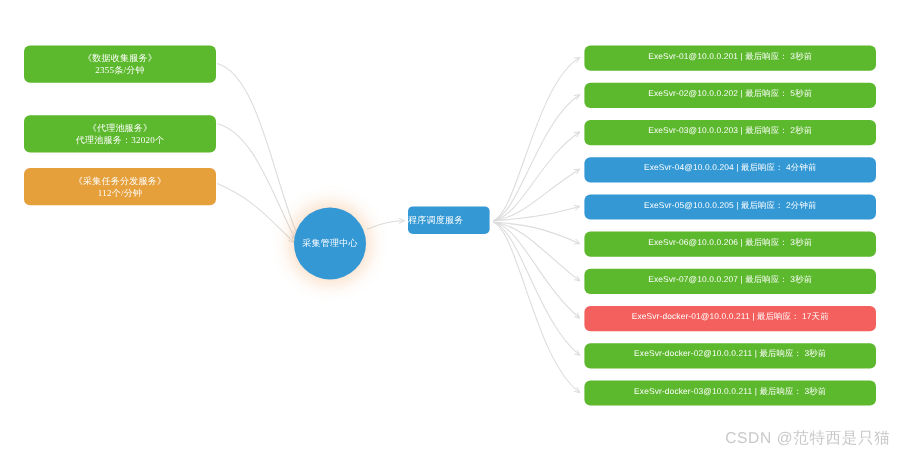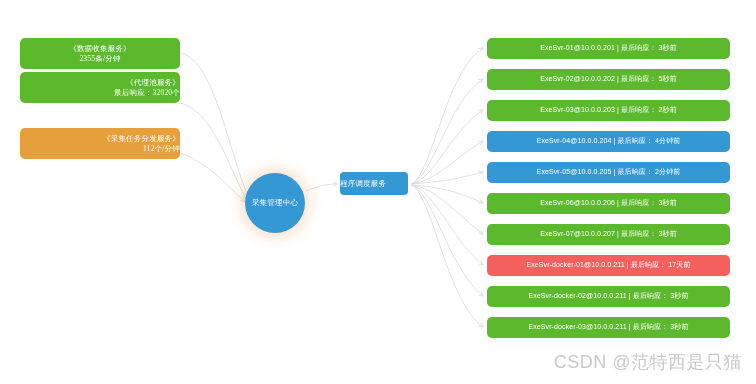--- a/index.html
+++ b/index.html
@@ -35,22 +35,22 @@
   .left-node{
     left:20px;
     width:160px;
     height:31px;
     font-size:7.5px;
     border-radius:5px;
   }
   .left-node.green{background:#5cb82c;}
   .left-node.orange{background:#e5a03c;}
   #left-node-0{top:38px;}
-  #left-node-1{top:72px;align-items:flex-end;}
-  #left-node-2{top:128px;align-items:flex-end;}
+  #left-node-1{top:96px;}
+  #left-node-2{top:140px;}
 
   
   #center-node{
     position:absolute;
     left:245px;top:173px;
     width:60px;height:60px;
     border-radius:50%;
     background:#3498d5;
     color:#fff;
     display:flex;align-items:center;justify-content:center;
@@ -84,21 +84,21 @@
     letter-spacing:.1px;
   }
   .right-node.green{background:#5cb82c;}
   .right-node.blue{background:#3498d5;}
   .right-node.red{background:#f4605e;}
 
   #watermark{
     position:absolute;
     right:14px;bottom:10px;
     color:#c9c9c9;
-    font-size:18px;
+    font-size:13px;
     letter-spacing:.5px;
     user-select:none;
   }
 </style>
 </head>
 <body>
 
 <div id="canvas">
 
   <svg class="edges" viewBox="0 0 756 384" xmlns="http://www.w3.org/2000/svg">
@@ -131,21 +131,21 @@
       <path d="M411,185 C432,193 446,300 483,327"></path>
     </g>
   </svg>
 
   <div class="node left-node green" id="left-node-0">
     <span class="l1">《数据收集服务》</span>
     <span class="l2">2355条/分钟</span>
   </div>
   <div class="node left-node green" id="left-node-1">
     <span class="l1">《代理池服务》</span>
-    <span class="l2">最后响应：32020个</span>
+    <span class="l2">代理池服务：32020个</span>
   </div>
   <div class="node left-node orange" id="left-node-2">
     <span class="l1">《采集任务分发服务》</span>
     <span class="l2">112个/分钟</span>
   </div>
 
   <div id="center-node">
     <span>采集管理中心</span>
   </div>
 

